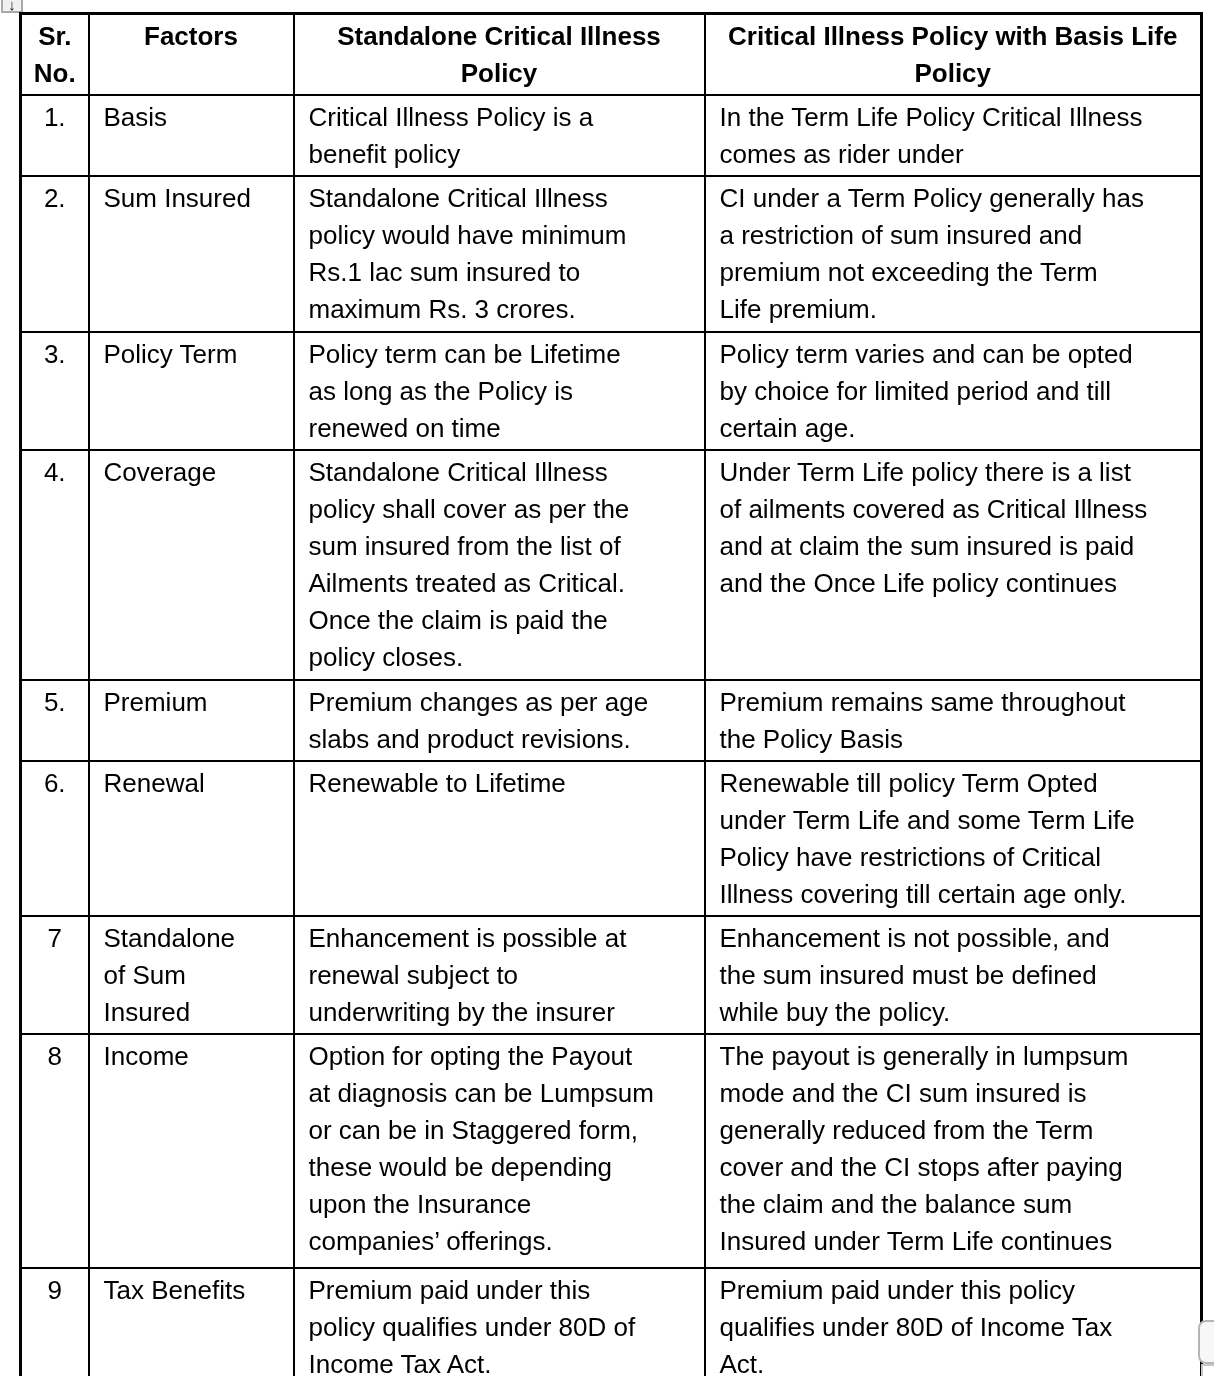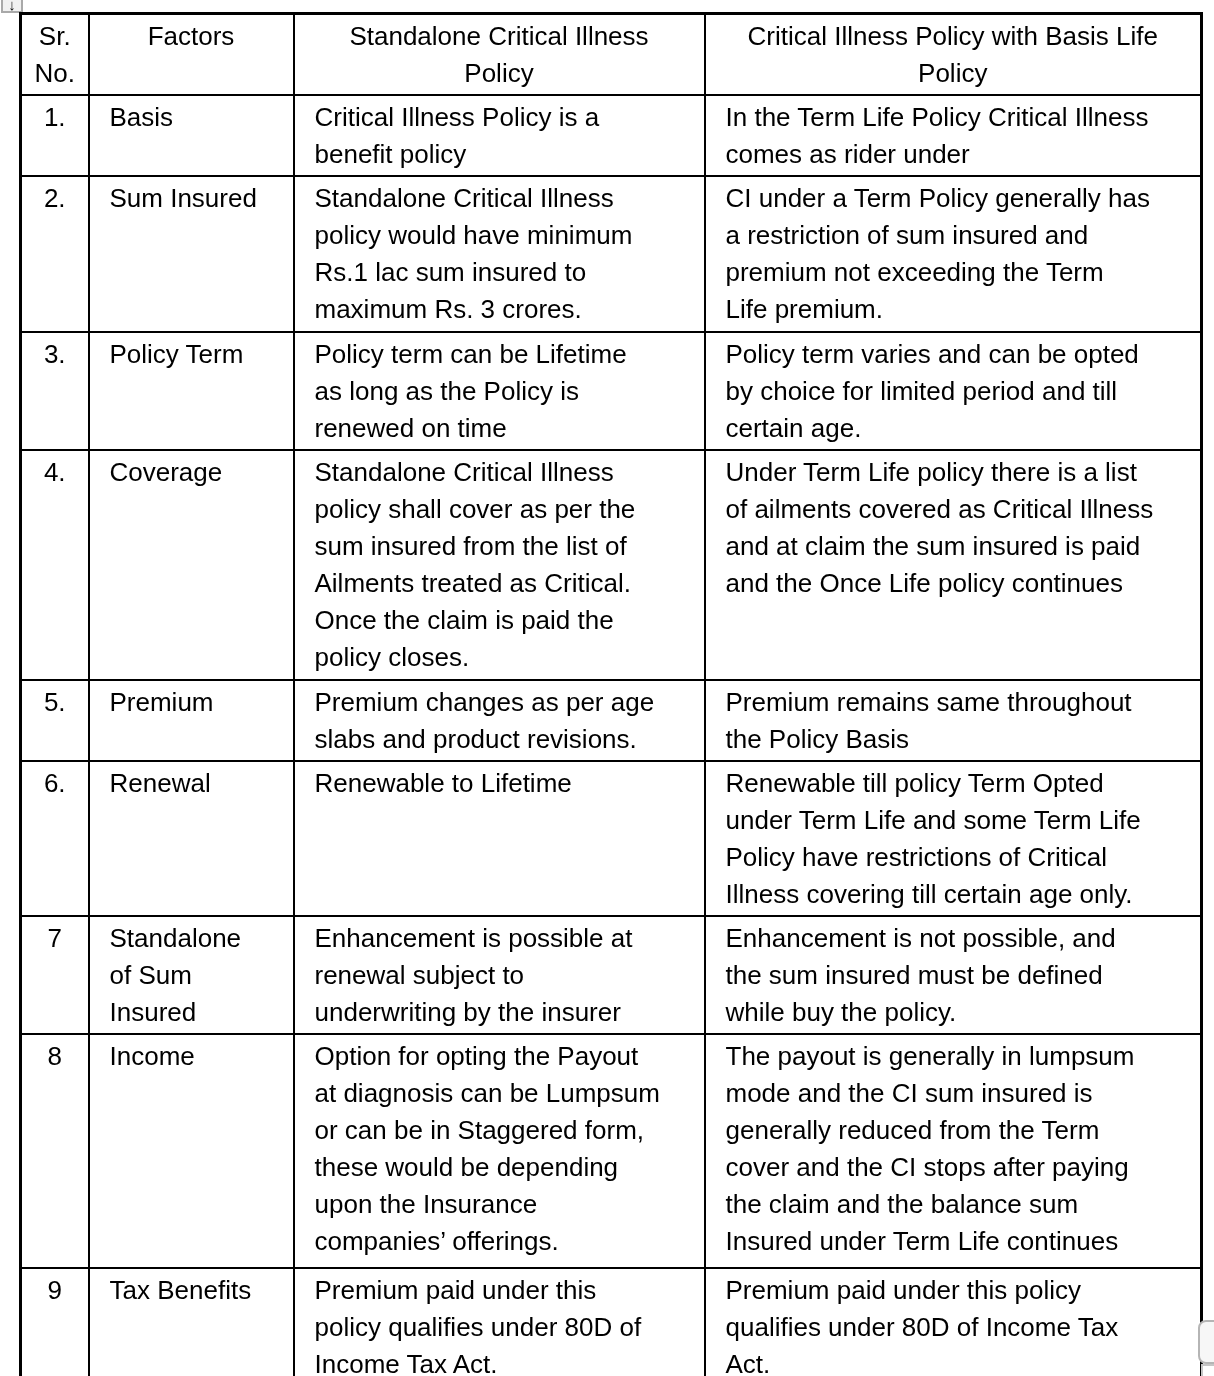--- a/index.html
+++ b/index.html
@@ -38,25 +38,25 @@
   table.cmp { border-width:3px; }
 
   table.cmp th, table.cmp td {
     vertical-align:top;
     font-size:26px;
     line-height:37px;
     white-space:pre-line;
     overflow:hidden;
   }
   table.cmp th {
-    font-weight:normal;
+    font-weight:bold;
     text-align:center;
     padding:3px 6px 2px 6px;
   }
-  table.cmp td { padding:3px 8px 2px 20px; }
+  table.cmp td { padding:3px 8px 2px 14px; }
   table.cmp td.c-sr { text-align:center; padding:3px 4px; }
 
   .u-dashed {
     text-decoration-style:dashed;
     text-decoration-color:#7b7bdb;
     text-decoration-thickness:2.5px;
     text-underline-offset:5px;
   }
   .u-double {
     text-decoration-style:double;

